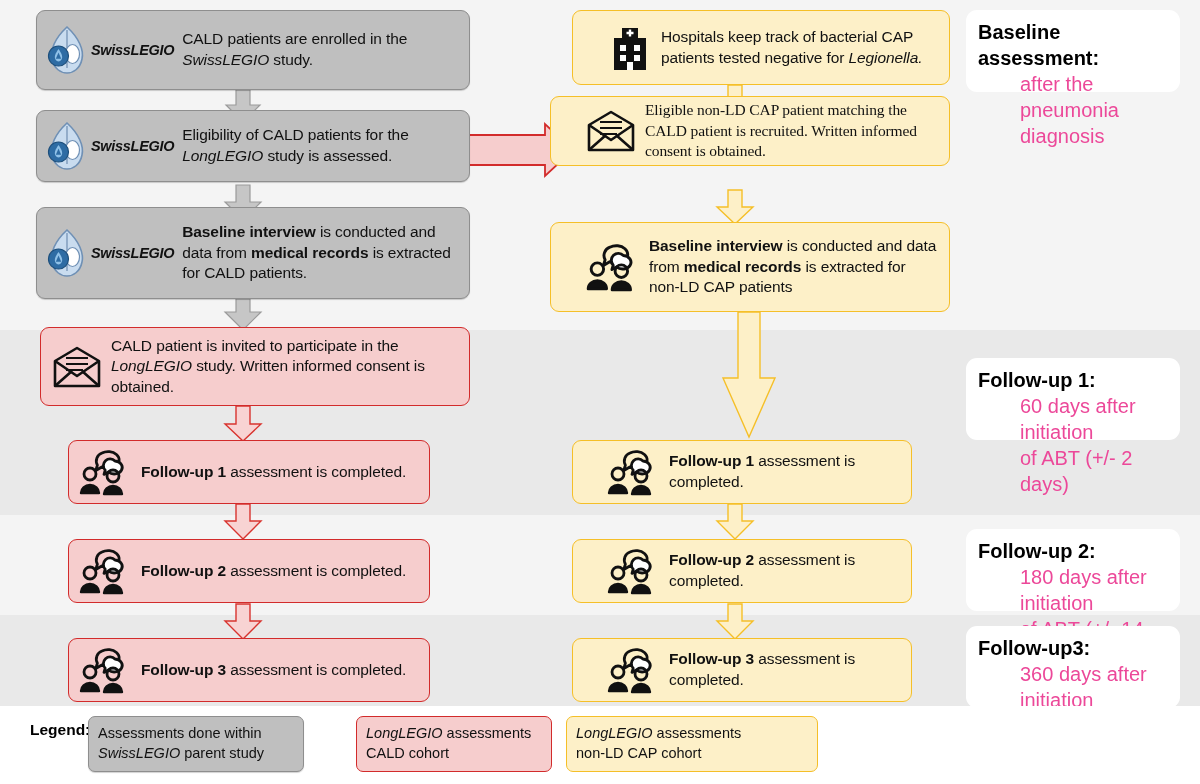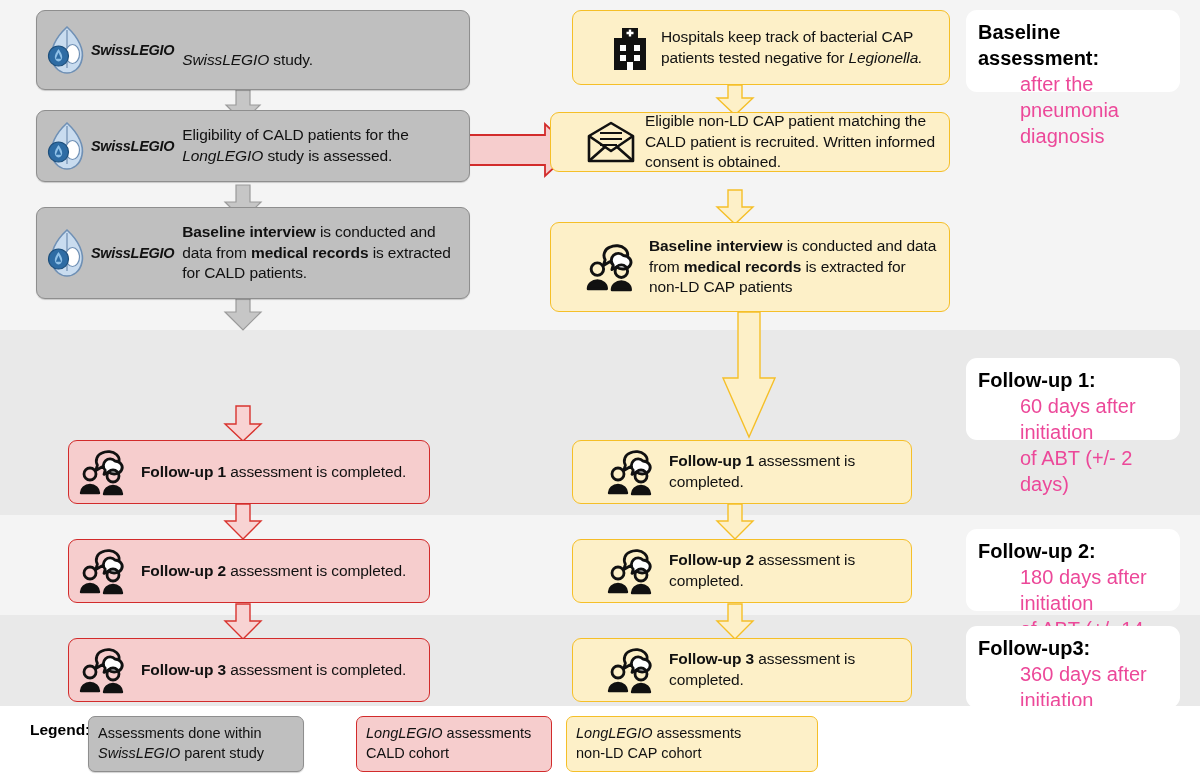--- a/index.html
+++ b/index.html
@@ -104,21 +104,21 @@
         <path d="M22 3 C10 14 5 26 7 35 C9 45 16 49 22 49 C28 49 35 45 37 35 C39 26 34 14 22 3 Z" fill="#c9dcef" stroke="#6f90b5" stroke-width="1.6"></path>
         <path d="M22 6 L22 44" stroke="#7b98ba" stroke-width="1.4" fill="none"></path>
         <ellipse cx="27.5" cy="30" rx="7" ry="9.5" fill="#ffffff" stroke="#6f90b5" stroke-width="1.2"></ellipse>
         <circle cx="13.5" cy="32" r="10" fill="#2e6ca4" stroke="#1d4f7c" stroke-width="1.2"></circle>
         <path d="M13.5 25 C10 30 9 33 10.5 35.5 C12 38 15 38 16.5 35.5 C18 33 17 30 13.5 25 Z" fill="#8fc1e8"></path>
         <path d="M13.5 28.5 L10.8 34.8 L16.2 34.8 Z" fill="#2e6ca4"></path>
       </svg>
       <span class="lw">SwissLEGIO</span>
     </span>
     <span class="txt" style="margin-left:8px;">
-      <br>
+      <span>CALD patients are enrolled in the</span><br>
       <span class="i">SwissLEGIO</span><span> study.</span>
     </span>
   </div>
 
   <div class="node gray" style="left:36px;top:110px;width:434px;height:72px;">
     <span class="ico logo">
       <svg width="44" height="52" viewBox="0 0 44 52">
         <path d="M22 3 C10 14 5 26 7 35 C9 45 16 49 22 49 C28 49 35 45 37 35 C39 26 34 14 22 3 Z" fill="#c9dcef" stroke="#6f90b5" stroke-width="1.6"></path>
         <path d="M22 6 L22 44" stroke="#7b98ba" stroke-width="1.4" fill="none"></path>
         <ellipse cx="27.5" cy="30" rx="7" ry="9.5" fill="#ffffff" stroke="#6f90b5" stroke-width="1.2"></ellipse>
@@ -144,20 +144,33 @@
         <path d="M13.5 25 C10 30 9 33 10.5 35.5 C12 38 15 38 16.5 35.5 C18 33 17 30 13.5 25 Z" fill="#8fc1e8"></path>
         <path d="M13.5 28.5 L10.8 34.8 L16.2 34.8 Z" fill="#2e6ca4"></path>
       </svg>
       <span class="lw">SwissLEGIO</span>
     </span>
     <span class="txt" style="margin-left:8px;">
       <span class="b">Baseline interview</span><span> is conducted and data from </span><span class="b">medical records</span><span> is extracted for CALD patients.</span>
     </span>
   </div>
 
+  <div class="node pink" style="left:40px;top:327px;width:430px;height:79px;">
+    <span class="ico" style="width:56px;">
+      <svg width="54" height="44" viewBox="0 0 54 44">
+        <path d="M5 16 L27 3 L49 16 L49 41 L5 41 Z" fill="none" stroke="#111" stroke-width="2.6" stroke-linejoin="round"></path>
+        <path d="M5 16 L27 31 L49 16" fill="none" stroke="#111" stroke-width="2.6" stroke-linejoin="round"></path>
+        <path d="M5 41 L22 26 M49 41 L32 26" stroke="#111" stroke-width="2.6" fill="none"></path>
+        <path d="M16 13 H38 M16 19 H38 M16 25 H33" stroke="#111" stroke-width="2.2"></path>
+      </svg>
+    </span>
+    <span class="txt" style="margin-left:6px;">
+      <span>CALD patient is invited to participate in the </span><span class="i">LongLEGIO</span><span> study. Written informed consent is obtained.</span>
+    </span>
+  </div>
 
   <div class="node pink" style="left:68px;top:440px;width:362px;height:64px;">
     <span class="ico" style="width:56px;">
       <svg width="54" height="48" viewBox="0 0 54 48">
         <path d="M24 5 a11 8.5 0 1 1 -0.2 14 l-6 3.5 1.6 -5.4 A8.5 8.5 0 0 1 24 5 Z" fill="none" stroke="#111" stroke-width="2.8" stroke-linejoin="round"></path>
         <path d="M37 13 a8 6.5 0 1 1 -6.5 11 l-4.5 2.4 1.2 -4.2 A6.5 6.5 0 0 1 37 13 Z" fill="#fff" stroke="#111" stroke-width="2.8" stroke-linejoin="round"></path>
         <circle cx="12" cy="26" r="6" fill="none" stroke="#111" stroke-width="2.8"></circle>
         <path d="M3 45 a9 8 0 0 1 18 0 Z" fill="#111" stroke="#111" stroke-width="2.4" stroke-linejoin="round"></path>
         <circle cx="35" cy="28" r="6" fill="none" stroke="#111" stroke-width="2.8"></circle>
         <path d="M26 46 a9 8 0 0 1 18 0 Z" fill="#111" stroke="#111" stroke-width="2.4" stroke-linejoin="round"></path>
@@ -211,21 +224,21 @@
         <rect x="13" y="31" width="6" height="6" fill="#fff"></rect>
         <rect x="27" y="31" width="6" height="6" fill="#fff"></rect>
         <rect x="20" y="38" width="6" height="8" fill="#fff"></rect>
       </svg>
     </span>
     <span class="txt" style="margin-left:6px;">
       <span>Hospitals keep track of bacterial CAP patients tested negative for </span><span class="i">Legionella.</span>
     </span>
   </div>
 
-  <div class="node yellow" style="left:550px;top:112px;width:400px;height:60px;">
+  <div class="node yellow" style="left:550px;top:96px;width:400px;height:70px;font-family:Liberation Serif, serif;">
     <span class="ico" style="width:56px;">
       <svg width="54" height="44" viewBox="0 0 54 44">
         <path d="M5 16 L27 3 L49 16 L49 41 L5 41 Z" fill="none" stroke="#111" stroke-width="2.6" stroke-linejoin="round"></path>
         <path d="M5 16 L27 31 L49 16" fill="none" stroke="#111" stroke-width="2.6" stroke-linejoin="round"></path>
         <path d="M5 41 L22 26 M49 41 L32 26" stroke="#111" stroke-width="2.6" fill="none"></path>
         <path d="M16 13 H38 M16 19 H38 M16 25 H33" stroke="#111" stroke-width="2.2"></path>
       </svg>
     </span>
     <span class="txt" style="margin-left:6px;">Eligible non‑LD CAP patient matching the CALD patient is recruited. Written informed consent is obtained.</span>
   </div>

